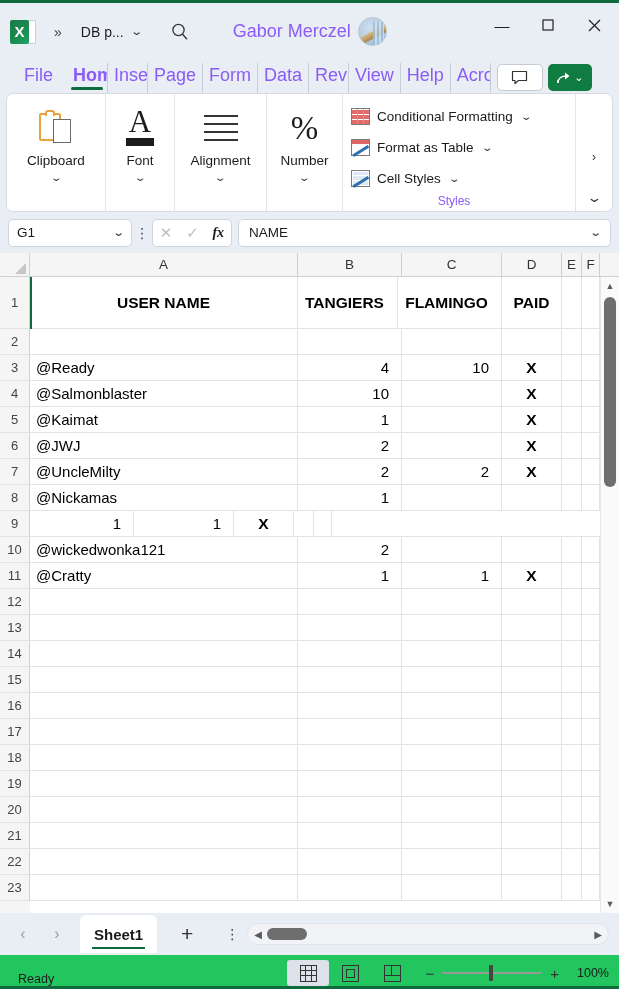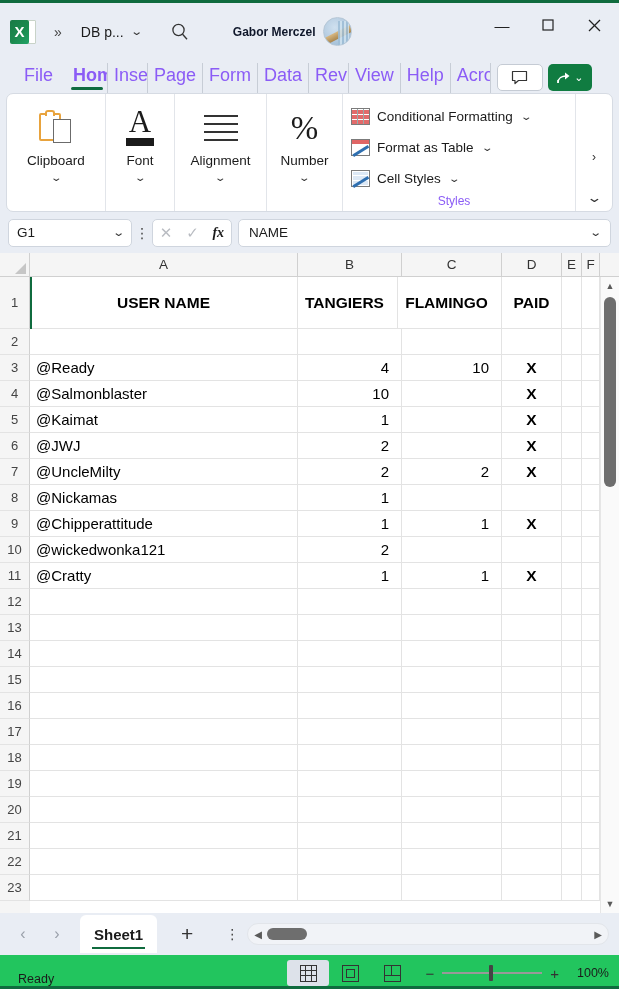--- a/index.html
+++ b/index.html
@@ -53,21 +53,21 @@
     font-size: 11px; color: #333; padding: 0 4px; transform: scaleX(1.4);
   }
   .search-icon-wrap {
     width: 70px; display: flex; justify-content: center; align-items: center;
   }
   .magnifier { display:block; }
   .account {
     display: flex; align-items: center; gap: 7px;
     margin-left: 18px;
   }
-  .account-name { font-size: 12px; color: #0f172a; white-space: nowrap; font-weight: bold; }
+  .account-name { font-size: 18px; color: #8b5cf6; white-space: nowrap; }
   .avatar {
     width: 29px; height: 29px; border-radius: 50%;
     background: radial-gradient(circle at 40% 35%, #cfe0ef 0%, #b9cfe3 45%, #8fb3cf 100%);
     position: relative; overflow: hidden; border: 1px solid #b6c7d6;
   }
   .avatar::before {
     content:''; position:absolute; left:-4px; top:12px; width:42px; height:7px;
     background: linear-gradient(180deg,#d8b882,#a8854d);
     transform: rotate(-27deg);
   }
@@ -615,21 +615,20 @@
           </div>
           <div class="grow">
             <div class="gcell colA">@Nickamas</div>
             <div class="gcell colB num">1</div>
             <div class="gcell colC num"></div>
             <div class="gcell colD paid"></div>
             <div class="gcell colE"></div>
             <div class="gcell colF"></div>
           </div>
           <div class="grow">
-            <div class="gcell colA">@Chipperattitude</div>
             <div class="gcell colB num">1</div>
             <div class="gcell colC num">1</div>
             <div class="gcell colD paid">X</div>
             <div class="gcell colE"></div>
             <div class="gcell colF"></div>
           </div>
           <div class="grow">
             <div class="gcell colA">@wickedwonka121</div>
             <div class="gcell colB num">2</div>
             <div class="gcell colC num"></div>

